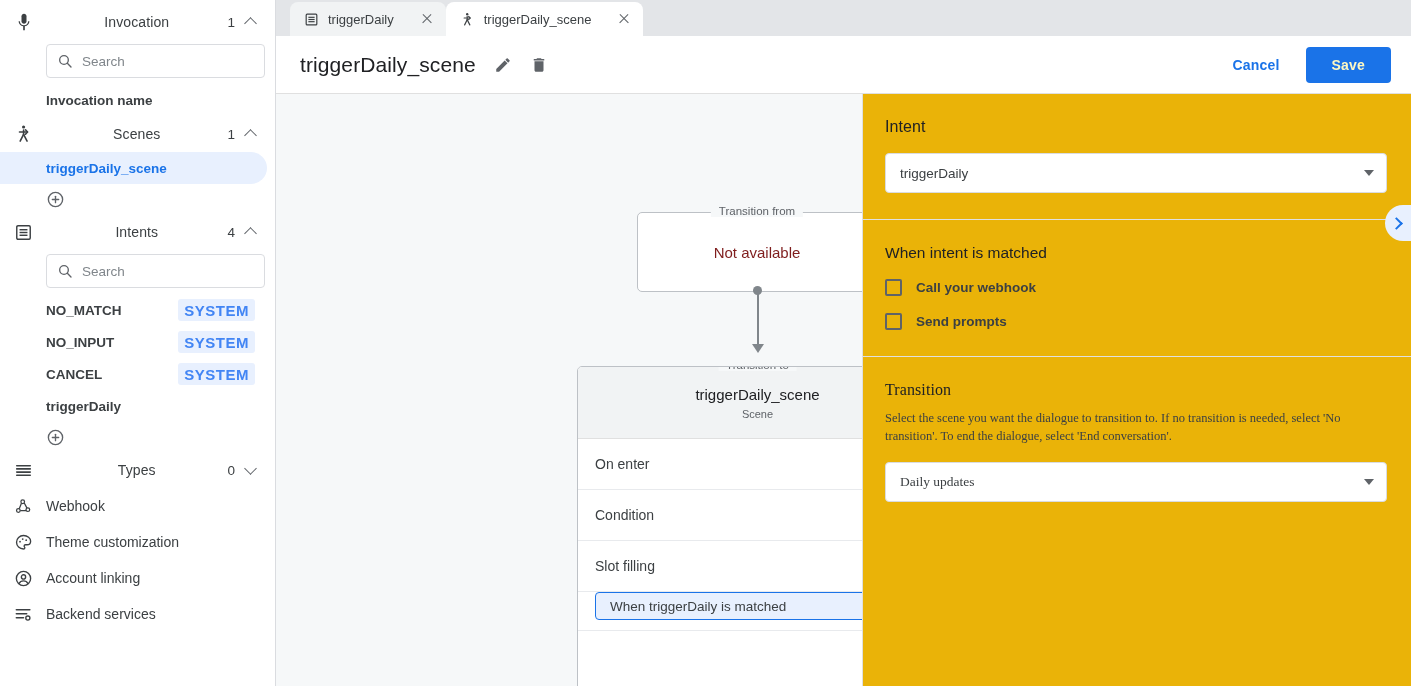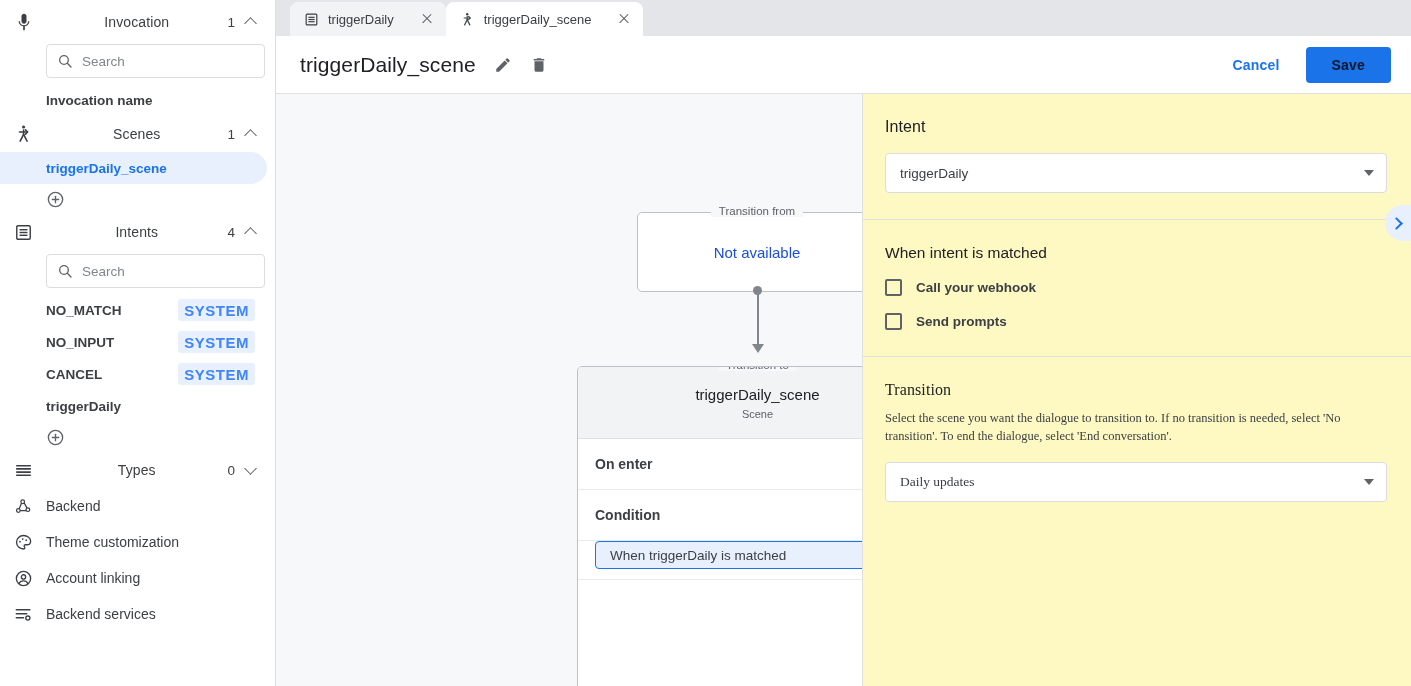--- a/index.html
+++ b/index.html
@@ -187,21 +187,21 @@
     color: #1a73e8;
     font-size: 14px;
     font-weight: bold;
     padding: 9px 14px;
     border-radius: 4px;
     cursor: pointer;
     letter-spacing: .2px;
   }
   .btn-save {
     background: #1a73e8;
-    color: #0f172a;
+    color: #fef9c3;
     font-size: 14px;
     font-weight: bold;
     padding: 10px 26px;
     border-radius: 4px;
     margin-left: 12px;
     cursor: pointer;
     letter-spacing: .2px;
     border: 0;
     font-family: "Liberation Sans", sans-serif;
   }
@@ -232,21 +232,21 @@
     padding: 0 8px;
     font-size: 11.5px;
     color: #5f6368;
     white-space: nowrap;
   }
 
   #node-from {
     left: 361px; top: 118px; width: 240px; height: 80px;
     display: flex; align-items: center; justify-content: center;
   }
-  #node-from .na { font-size: 15px; color: #1d4ed8; }
+  #node-from .na { font-size: 15px; color: #7f1d1d; }
 
   .conn-line { position: absolute; background: #80868b; }
   .dot {
     position: absolute; width: 9px; height: 9px;
     border-radius: 50%; background: #80868b;
   }
   .arrow-down {
     position: absolute;
     width: 0; height: 0;
     border-left: 6px solid transparent;
@@ -273,21 +273,21 @@
 
   .row {
     height: 51px;
     display: flex;
     align-items: center;
     padding: 0 16px 0 17px;
     border-bottom: 1px solid #e8eaed;
     font-size: 14px;
     color: #3c4043;
   }
-  .row .rlbl { flex: 1; font-weight: bold; }
+  .row .rlbl { flex: 1; }
   .row.noborder { border-bottom: 0; }
 
   .handler-block { border-bottom: 1px solid #e8eaed; padding: 0 0 10px 0; }
   .handler-chip {
     margin: 0 17px;
     height: 28px;
     background: #e8f0fe;
     border: 1px solid #1a73e8;
     border-radius: 4px;
     display: flex;
@@ -295,21 +295,21 @@
     padding-left: 14px;
     font-size: 13.5px;
     color: #3c4043;
     cursor: pointer;
   }
 
   
   #panel {
     width: 549px;
     flex: 0 0 549px;
-    background: #fef9c3;
+    background: #eab308;
     border-left: 1px solid #e0e0e0;
     position: relative;
     overflow: hidden;
   }
   .panel-sec { padding: 24px 24px 26px 22px; border-bottom: 1px solid #e0e0e0; }
   .panel-sec.last { border-bottom: 0; font-family: Liberation Serif, serif; }
   .p-title { font-size: 16px; color: #202124; letter-spacing: .1px; }
   .p-desc {
     font-size: 12.5px;
     color: #3c4043;
@@ -486,21 +486,21 @@
 
     <div class="nav-item">
       <span class="ic">
         <svg width="19" height="19" viewBox="0 0 24 24" fill="none" stroke="#3c4043" stroke-width="1.6">
             <circle cx="11" cy="6" r="2.3"></circle>
             <circle cx="5.5" cy="17" r="2.3"></circle>
             <circle cx="17.5" cy="16" r="2.3"></circle>
             <path d="M9.4 8 6.6 14.8M12.8 7.2l3.6 6.8M8 17.3h7.2"></path>
           </svg>
       </span>
-      <span class="lbl">Backend</span>
+      <span class="lbl">Webhook</span>
     </div>
     <div class="nav-item">
       <span class="ic">
         <svg width="19" height="19" viewBox="0 0 24 24" fill="none" stroke="#3c4043" stroke-width="1.7">
             <path d="M12 3.2c-4.9 0-8.8 3.8-8.8 8.5 0 4.7 3.9 8.5 8.8 8.5 1 0 1.7-.7 1.7-1.6 0-.4-.2-.8-.5-1.1-.3-.3-.4-.6-.4-1 0-.9.7-1.6 1.7-1.6h1.9c2.6 0 4.6-2 4.6-4.5 0-4-3.9-7.2-9-7.2z"></path>
             <circle cx="7.6" cy="11" r="1.1" fill="#3c4043" stroke="none"></circle>
             <circle cx="11" cy="7.6" r="1.1" fill="#3c4043" stroke="none"></circle>
             <circle cx="15.4" cy="9" r="1.1" fill="#3c4043" stroke="none"></circle>
           </svg>
       </span>
@@ -597,20 +597,24 @@
             <span class="scene-sub">Scene</span>
           </div>
           <div class="row">
             <span class="rlbl">On enter</span>
 
           </div>
           <div class="row">
             <span class="rlbl">Condition</span>
 
           </div>
+          <div class="row">
+            <span class="rlbl">Slot filling</span>
+
+          </div>
           <div class="handler-block">
             <div class="handler-chip">When triggerDaily is matched</div>
           </div>
 
         </div>
 
       </div>
 
       <div id="panel">
         <div id="expand-btn">

